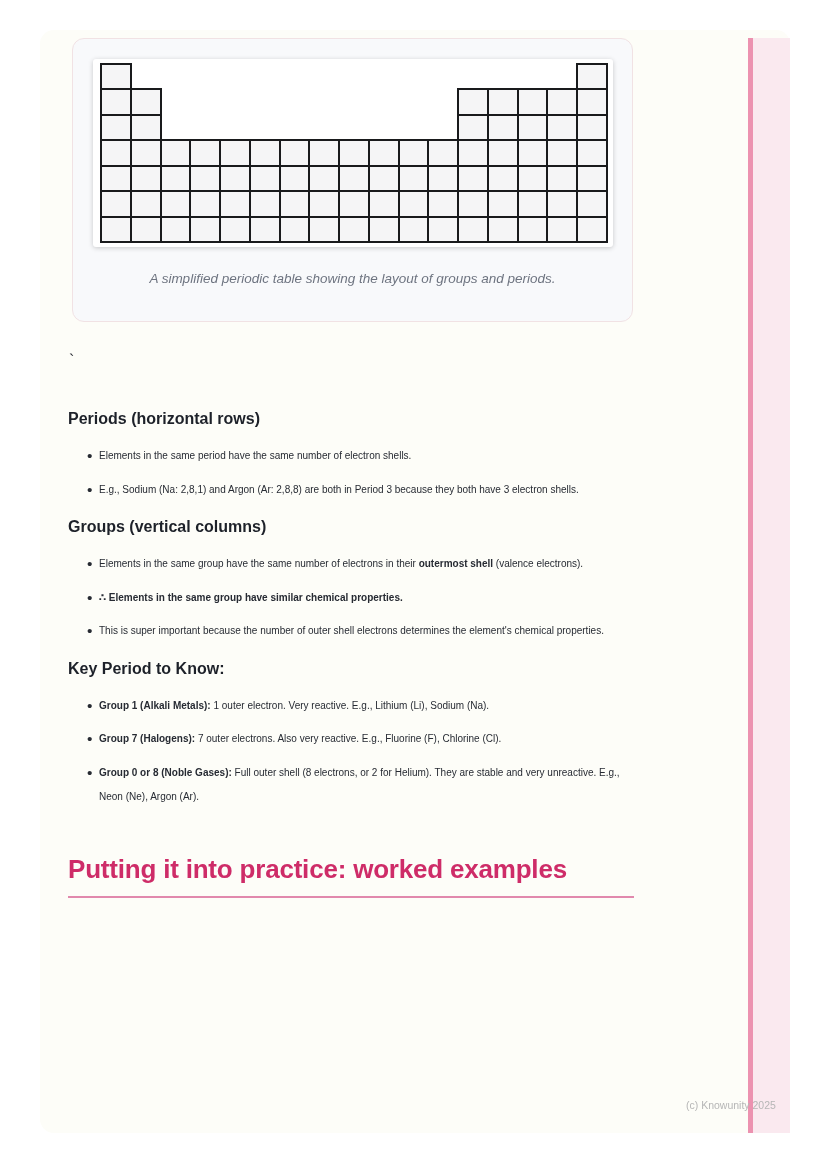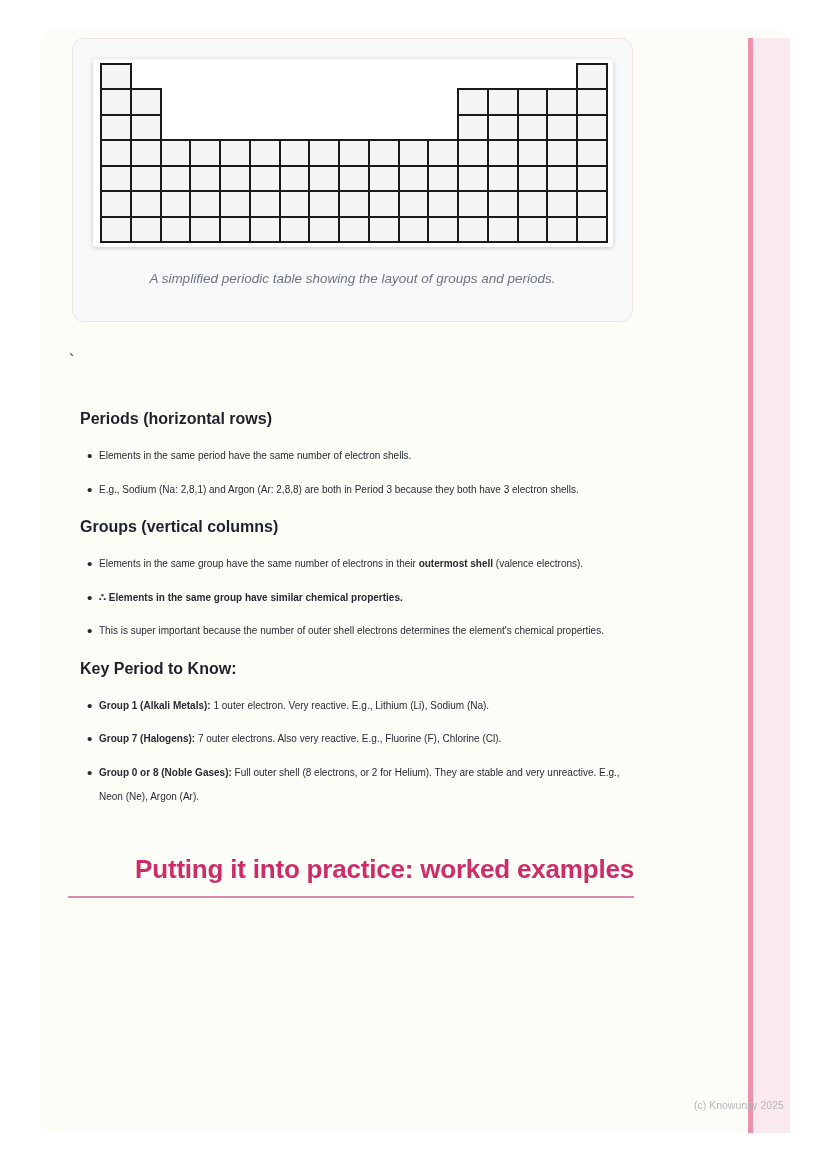--- a/index.html
+++ b/index.html
@@ -22,42 +22,42 @@
   #ptable{position:absolute;left:7px;top:4px;width:506px;height:178px;}
   .cell{position:absolute;box-sizing:border-box;border:2px solid #191a1c;background:#f5f5f6;}
   #caption{position:absolute;left:0;top:232px;width:100%;text-align:center;
          font-style:italic;font-size:13.5px;color:#6e7480;}
 
   
   #stray{position:absolute;left:69px;top:352px;font-size:16px;color:#30333a;}
 
   
   #content{position:absolute;left:68px;top:398px;width:566px;color:#272b33;}
-  .sec-heading{font-size:16px;font-weight:700;color:#1d2129;margin:14px 12px 14px;line-height:22px;}
+  .sec-heading{font-size:16px;font-weight:700;color:#1d2129;margin:14px 0 14px;line-height:22px;}
   .sec-heading:first-child{margin-top:10px;}
   ul.bullet-list{list-style:none;margin:14px 0 8px;padding:0;}
   ul.bullet-list li{position:relative;padding-left:31px;font-size:10px;line-height:24.5px;
          margin-bottom:9px;}
   ul.bullet-list li::before{content:"\2022";position:absolute;left:19px;top:0;
          font-size:15.5px;line-height:24.5px;color:#272b33;}
   .b{font-weight:700;}
 
   #h2-title{font-size:26px;font-weight:800;color:#ce2c68;letter-spacing:-0.2px;
-         margin:42px 0 0;padding-bottom:10px;border-bottom:2px solid #e189ad;line-height:34px;text-align:right;}
+         margin:42px 0 0;padding-bottom:10px;border-bottom:2px solid #e189ad;line-height:34px;}
   #h3-example{font-size:19.5px;font-weight:700;color:#e9519b;margin:24px 0 0;line-height:26px;}
 
   
   .nuclide{display:inline-flex;align-items:center;vertical-align:-3px;color:#2f3237;}
   .stack{display:inline-flex;flex-direction:column;font-family:"Liberation Serif","DejaVu Serif",serif;
          font-size:13px;line-height:11px;font-weight:400;text-align:left;margin:0 1px 0 2px;}
   .sym{font-family:"Liberation Serif","DejaVu Serif",serif;font-style:italic;font-weight:400;
          font-size:21px;line-height:21px;}
 
   
-  #watermark{position:absolute;left:686px;top:1099px;font-size:10.5px;color:#b6b6b6;z-index:5;margin-left:8px;}
+  #watermark{position:absolute;left:686px;top:1099px;font-size:10.5px;color:#b6b6b6;z-index:5;}
 </style>
 </head>
 <body>
 
 <div id="stage">
 
   <div id="sheet"></div>
   <div id="strip"></div>
 
   <div id="figure-card">

